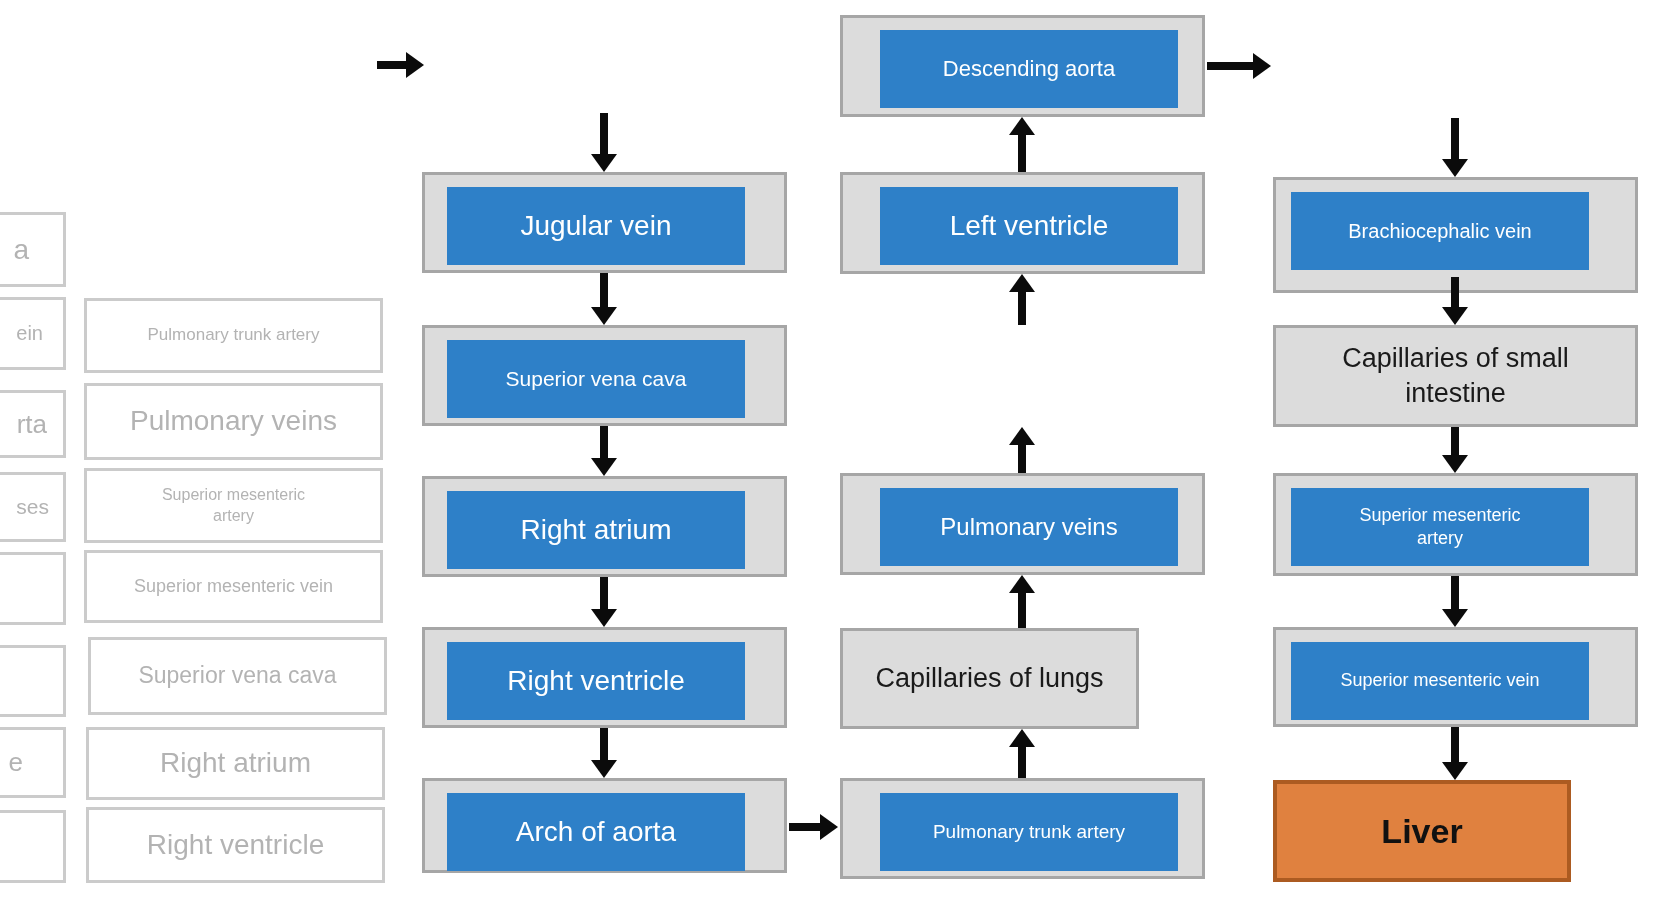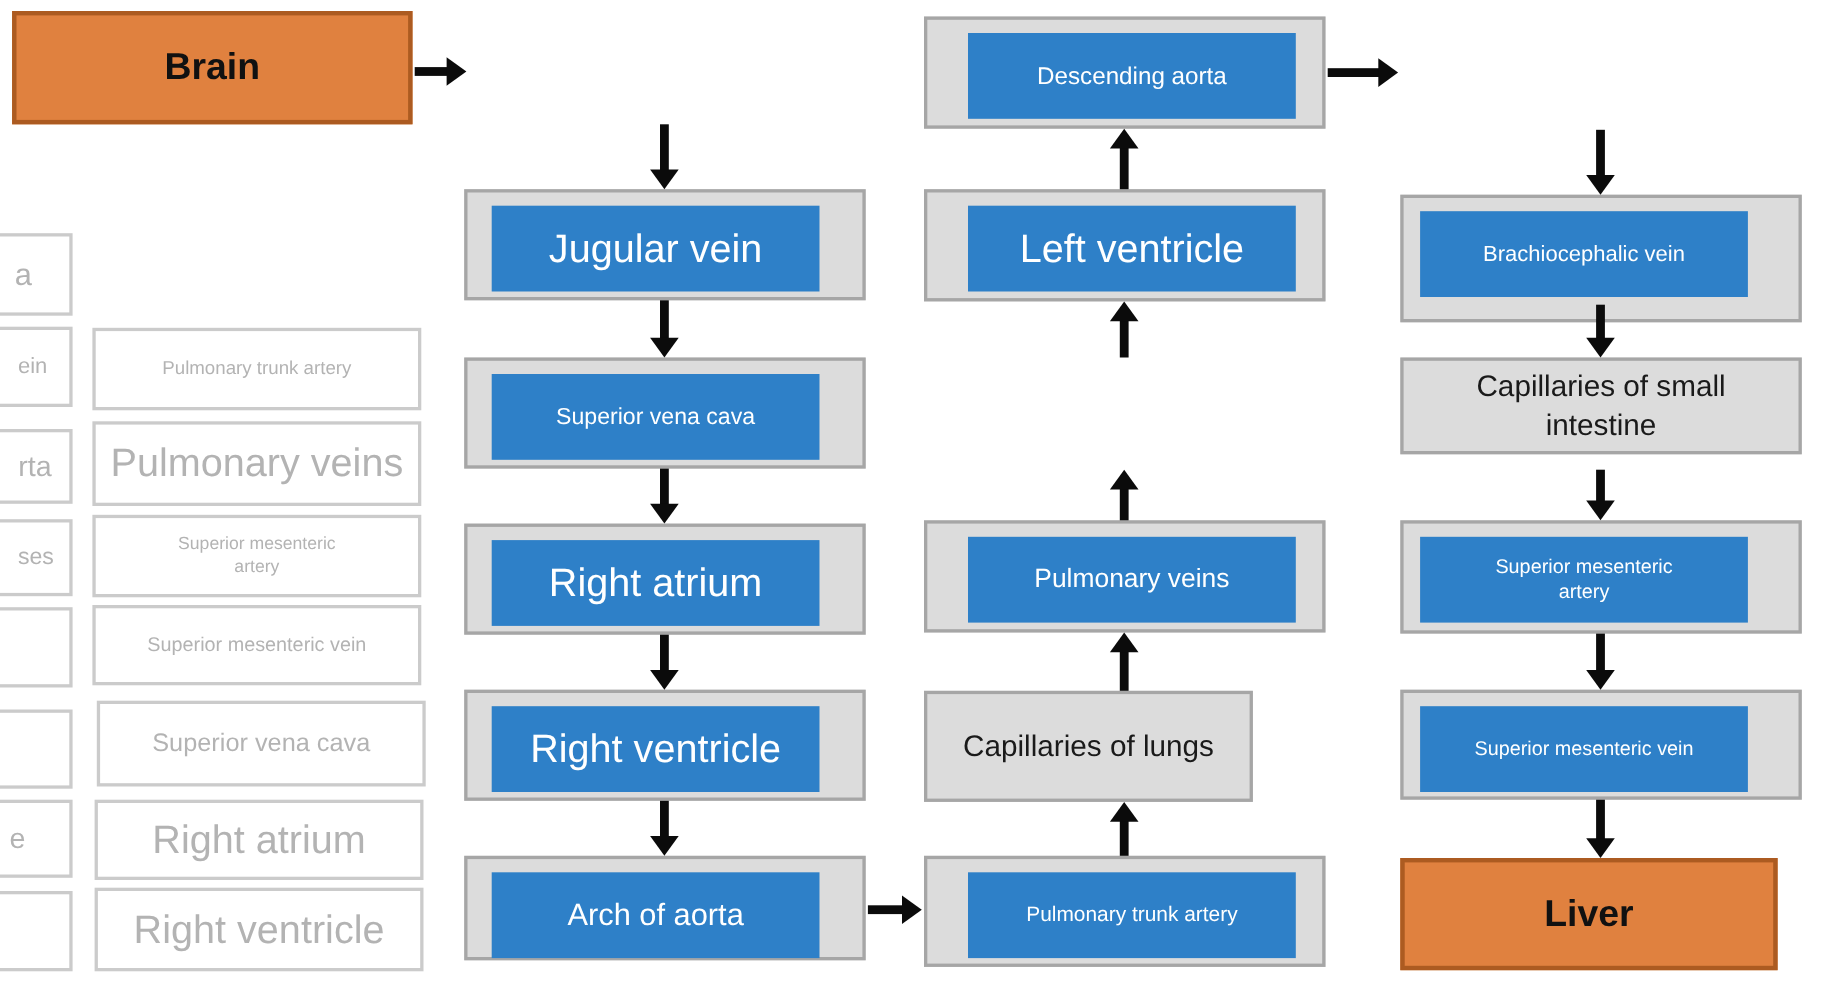--- a/index.html
+++ b/index.html
@@ -23,21 +23,21 @@
   .slot.static{display:flex;align-items:center;justify-content:center;text-align:center;
     color:#1a1a1a;line-height:1.3;}
   
   .endpoint{
     position:absolute;background:var(--endpoint_orange,#E0813F);
     border:4px solid var(--endpoint_border,#AC5B21);box-sizing:border-box;
     display:flex;align-items:center;justify-content:center;
     color:#111111;font-size:34px;font-weight:600;
   }
   .brain{left:11px;top:10px;width:364px;height:103px}
-  .liver{left:1273px;top:780px;width:343px;height:102px}
+  .liver{left:1273px;top:780px;width:298px;height:102px}
   
   .bank-item{
     position:absolute;background:#ffffff;border:3px solid var(--bank_border,#CBCBCB);
     box-sizing:border-box;color:var(--bank_text,#B3B3B3);
     display:flex;align-items:center;justify-content:center;text-align:center;line-height:1.3;
   }
   
   .cut-item{
     position:absolute;left:-242px;width:308px;background:#ffffff;
     border:3px solid var(--bank_border,#CBCBCB);box-sizing:border-box;
@@ -53,21 +53,21 @@
   
   .sB0{left:840px;top:15px;width:365px;height:102px}
   .sB1{left:840px;top:172px;width:365px;height:102px}
   .sB2{left:840px;top:325px;width:365px;height:102px}
   .sB3{left:840px;top:473px;width:365px;height:102px}
   .sB4{left:840px;top:628px;width:299px;height:101px}
   .sB5{left:840px;top:778px;width:365px;height:101px}
   
   .sC0{left:1273px;top:16px;width:365px;height:102px}
   .sC1{left:1273px;top:177px;width:365px;height:116px}
-  .sC2{left:1273px;top:325px;width:365px;height:88px}
+  .sC2{left:1273px;top:325px;width:365px;height:102px}
   .sC3{left:1273px;top:473px;width:365px;height:103px}
   .sC4{left:1273px;top:627px;width:365px;height:100px}
   
   .bk0{left:84px;top:298px;width:299px;height:75px}
   .bk1{left:84px;top:383px;width:299px;height:77px}
   .bk2{left:84px;top:468px;width:299px;height:75px}
   .bk3{left:84px;top:550px;width:299px;height:73px}
   .bk4{left:88px;top:637px;width:299px;height:78px}
   .bk5{left:86px;top:727px;width:299px;height:73px}
   .bk6{left:86px;top:807px;width:299px;height:76px}
@@ -107,33 +107,30 @@
   .aC1{left:1442px;top:277px;height:48px}
   .aC2{left:1442px;top:427px;height:46px}
   .aC3{left:1442px;top:576px;height:51px}
   .aC4{left:1442px;top:727px;height:53px}
   .aH0{left:377px;top:52px;width:47px}
   .aH1{left:789px;top:814px;width:49px}
   .aH2{left:1207px;top:53px;width:64px}
   
   .f16{font-size:16px}.f17{font-size:17px}.f18{font-size:18px}.f19{font-size:19px}
   .f20{font-size:20px}.f21{font-size:21px}.f23{font-size:23px}.f24{font-size:24px}
-  .f25{font-size:22px}.f26{font-size:36px}.f27{font-size:27px}.f28{font-size:28px}
+  .f25{font-size:22px}.f26{font-size:28px}.f27{font-size:27px}.f28{font-size:28px}
   .w210{display:inline-block;max-width:210px}
   .w230{display:inline-block;max-width:230px}
   .w170{display:inline-block;max-width:170px}
 </style>
 </head>
 <body>
 
 <div id="stage">
 
-  <div class="endpoint brain">
-    <span>Brain</span>
-  </div>
   <div class="endpoint liver">
     <span>Liver</span>
   </div>
 
   <div class="cut-item ck0">
       <span>a</span>
     </div>
   <div class="cut-item ck1">
       <span>ein</span>
     </div>

